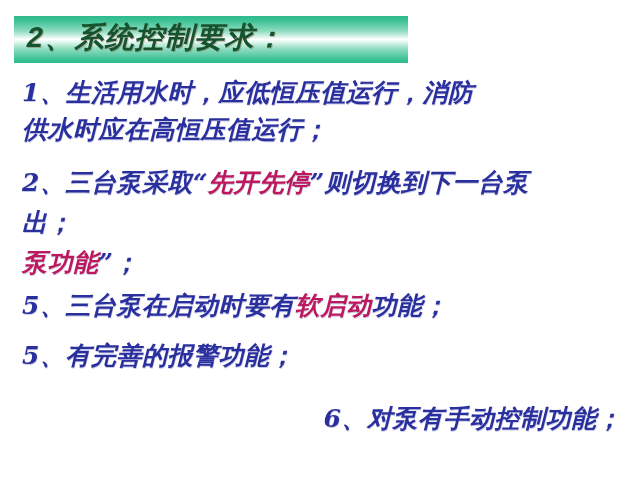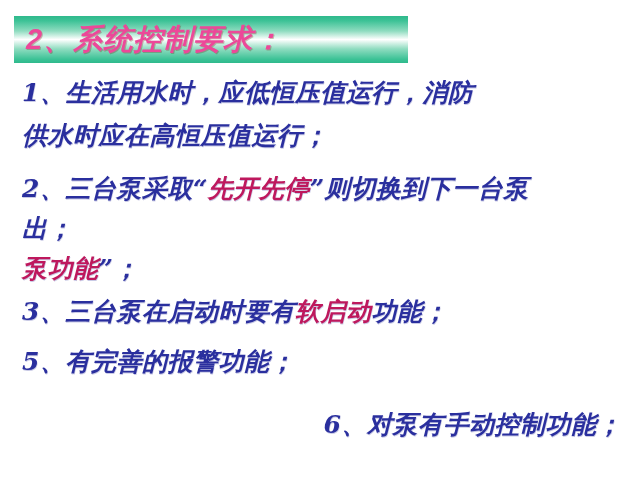--- a/index.html
+++ b/index.html
@@ -40,25 +40,25 @@
         #2fb98c 100%);
   }
 
   #title-text {
     position: absolute;
     left: 26px;
     top: 18px;
     width: 380px;
     height: 43px;
     line-height: 43px;
-    font-family: Liberation Sans, sans-serif;
+    font-family: Liberation Mono, monospace;
     font-size: 29px;
     font-weight: bold;
     font-style: italic;
-    color: #ec4899;
+    color: #14532d;
     letter-spacing: 1px;
     white-space: nowrap;
     text-shadow: 1px 1px 0 rgba(120,40,20,0.30);
   }
 
   
   #body-block {
     position: absolute;
     left: 22px;
     top: 74px;
@@ -69,21 +69,21 @@
     font-family: "DejaVu Serif", "Liberation Serif", serif;
     font-size: 25px;
     font-weight: bold;
     font-style: italic;
     color: #2a2f9e;
     letter-spacing: 0.5px;
     text-shadow: 0.5px 0.5px 0 rgba(40,45,150,0.25);
     margin: 0;
   }
 
-  .p1 { line-height: 37px; margin-bottom: 7px; }
+  .p1 { line-height: 37px; margin-bottom: 1px; }
   .p2 { line-height: 36px; margin-bottom: 17px; }
   .p3 { line-height: 36px; margin-bottom: 4px; }
   .p4 { line-height: 41px; margin-bottom: 9px; }
   .p5 { line-height: 41px; margin-bottom: 22px; font-style: italic; }
   .p6 { line-height: 41px; margin-bottom: 0; text-align: right; }
 
   .hl {
     color: #be185d;
   }
 </style>
@@ -110,21 +110,21 @@
     </p>
     <p class="para p3">
       <span>出；</span>
     </p>
 
     <p class="para p3">
       <span class="hl">泵功能</span><span>”；</span>
     </p>
 
     <p class="para p4">
-      <span>3、三台泵在启动时要有</span><span class="hl">软启动</span><span>功能；</span>
+      <span>5、三台泵在启动时要有</span><span class="hl">软启动</span><span>功能；</span>
     </p>
 
     <p class="para p5">
       <span>5、有完善的报警功能；</span>
     </p>
 
     <p class="para p6">
       <span>6、对泵有手动控制功能；</span>
     </p>
 

